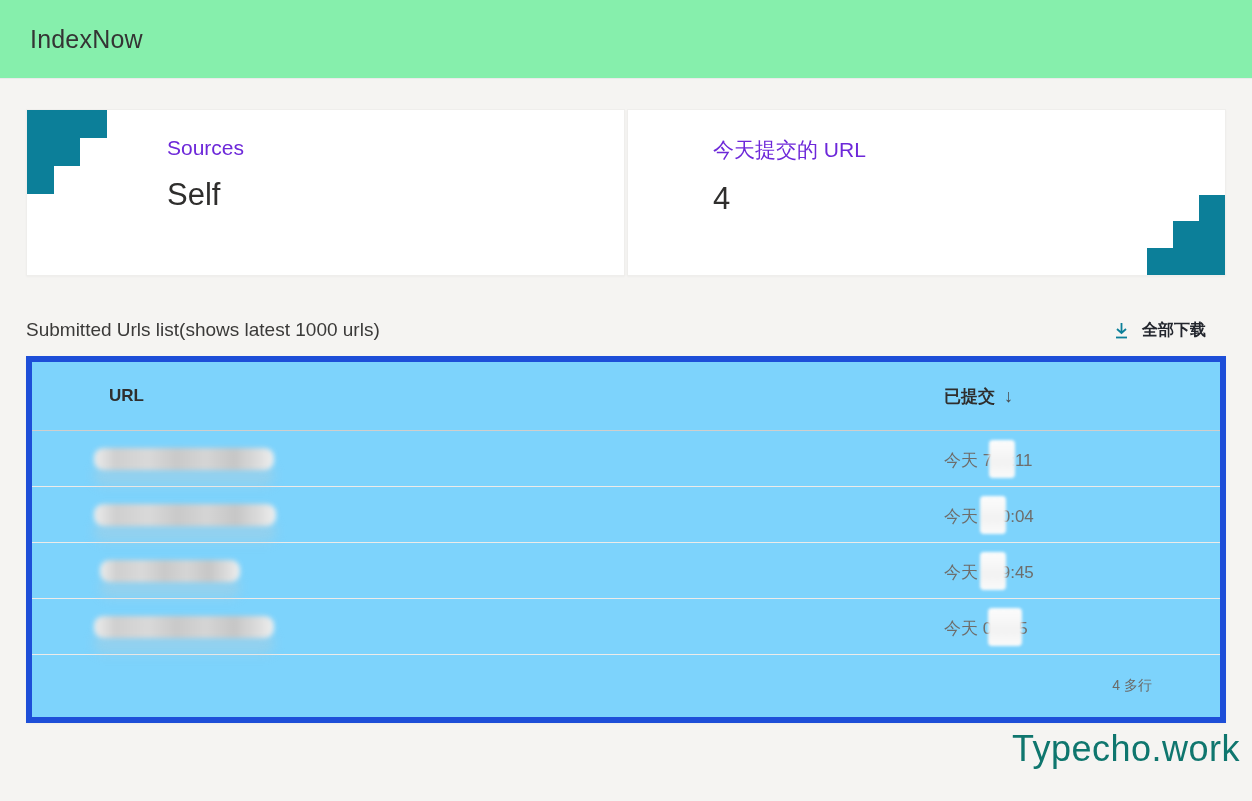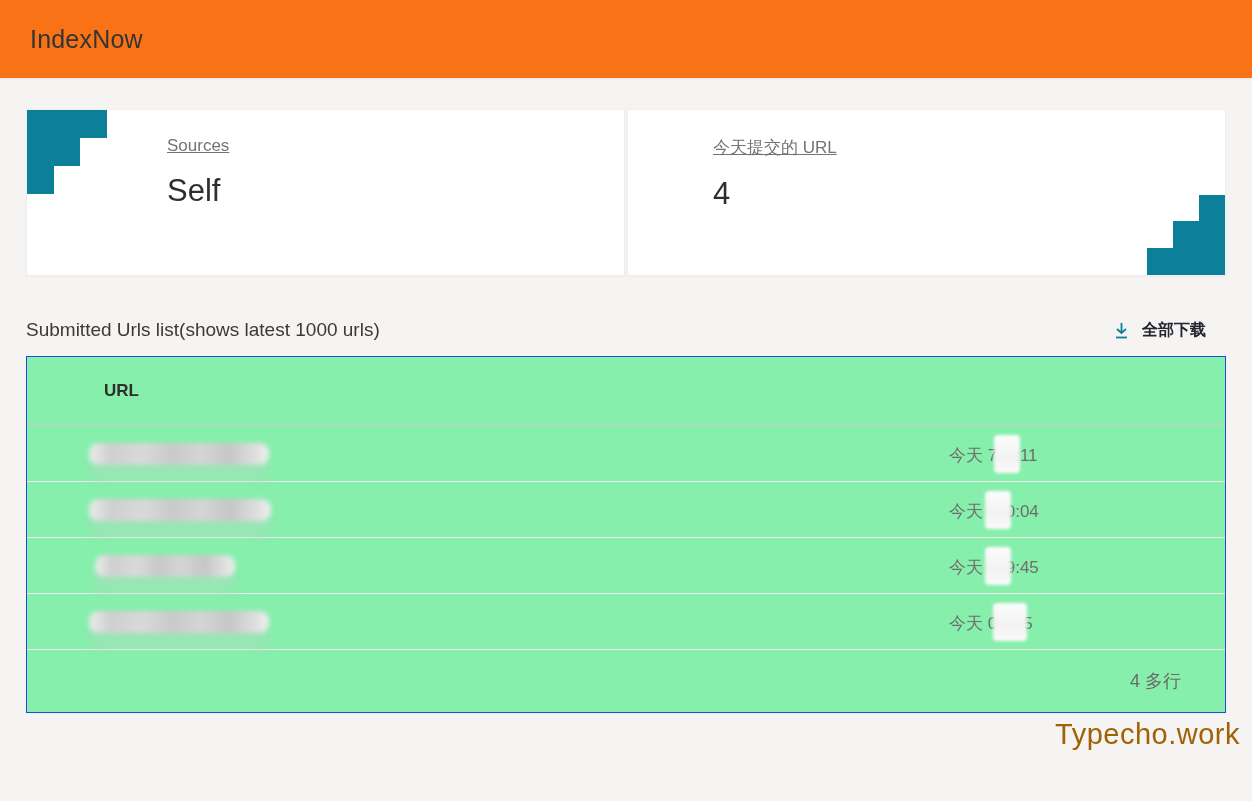--- a/index.html
+++ b/index.html
@@ -5,58 +5,58 @@
   * { margin: 0; padding: 0; box-sizing: border-box; }
   html, body {
     width: 1252px; height: 801px;
     font-family: "Liberation Sans", "DejaVu Sans", sans-serif;
     background: #f5f4f2;
     color: #323130;
     overflow: hidden;
   }
   
   .top-header {
-    height: 79px; background: #f97316;
+    height: 79px; background: #86efac;
     border-bottom: 1px solid #eaeaea;
     display: flex; align-items: center;
     padding-left: 30px;
   }
   .page-title {
     font-size: 25px; font-weight: 400; color: #343434;
     letter-spacing: 0.2px;
   }
   
   .content { padding: 0 26px; }
   
   .cards-row { display: flex; gap: 2px; margin-top: 30px; height: 167px; }
   .card {
     flex: 1; background: #ffffff; position: relative; overflow: hidden;
     border: 1px solid #efeeec; box-shadow: 0 1px 2px rgba(0,0,0,0.03);
   }
   .stair-tl { position: absolute; top: 0; left: 0; }
   .stair-br { position: absolute; bottom: 0; right: 0; }
   .card-body-left { padding: 26px 0 0 140px; }
   .card-body-right { padding: 26px 18px 0 85px; }
-  .card-label { font-size: 17px; color: #737373; text-decoration: underline; }
+  .card-label { font-size: 21px; color: #6d28d9; }
   .card-value { font-size: 31px; font-weight: 400; color: #2f2e2d; margin-top: 17px; }
   
   .section-head {
     margin: 43px 0 15px 0;
     display: flex; align-items: center; justify-content: space-between; gap: 44px;
   }
   .section-title { font-size: 19px; color: #3b3a39; }
   .download-link {
     display: flex; align-items: center; gap: 11px;
     cursor: pointer; text-decoration: none; padding-right: 20px;
   }
   .download-link span { font-size: 16px; font-weight: bold; color: #23262e; }
   
   .table-card {
-    background: #86efac;
-    border: 1px solid #1d4ed8; box-shadow: 0 1px 2px rgba(0,0,0,0.03);
+    background: #7dd3fc;
+    border: 6px solid #1d4ed8; box-shadow: 0 1px 2px rgba(0,0,0,0.03);
   }
   .trow { display: grid; grid-template-columns: 1fr 276px; align-items: center; }
   .thead { height: 69px; border-bottom: 1px solid #d0cecc; }
   .th { font-size: 17px; font-weight: bold; color: #2f2e2d; }
   .th.url-col { padding-left: 77px; }
   .sort-arrow { font-weight: 400; color: #4a4a4a; font-size: 18px; margin-left: 9px; }
   .tbody-row { height: 56px; border-bottom: 1px solid #edebe9; }
   .url-blur {
     height: 22px; margin-left: 62px; border-radius: 9px;
     background: linear-gradient(90deg, #ececec 0%, #cfcfcf 12%, #d9d9d9 30%,
@@ -71,26 +71,26 @@
   .redact {
     display: inline-block; position: relative; z-index: 2;
     width: 26px; height: 38px; vertical-align: -12px;
     margin: 0 -5px 0 -3px; border-radius: 4px;
     background: linear-gradient(180deg, #fcfcfc 0%, #f2f2f2 60%, #fafafa 100%);
     filter: blur(1.6px);
   }
   .redact.wide { width: 34px; margin: 0 -4px; }
   .tfoot {
     height: 62px; display: flex; align-items: center; justify-content: flex-end;
-    padding-right: 44px; font-size: 18px; color: #6b6a68;
+    padding-right: 68px; font-size: 14px; color: #6b6a68;
   }
   
   .watermark {
     text-align: right; padding-right: 12px; margin-top: 5px;
-    font-size: 29px; color: #a16207; letter-spacing: 0.5px;
+    font-size: 36px; color: #0f766e; letter-spacing: 0.5px;
   }
 </style>
 </head>
 <body>
 
 <header class="top-header">
   <h1 class="page-title">IndexNow</h1>
 </header>
 
 <main class="content">
@@ -124,20 +124,23 @@
         <line x1="4" y1="16.5" x2="15" y2="16.5" stroke="#0C7F99" stroke-width="1.8"></line>
       </svg>
       <span>全部下载</span>
     </a>
   </div>
 
   <section class="table-card">
 
     <div class="trow thead">
       <div class="th url-col">URL</div>
+      <div class="th">
+        <span>已提交</span><span class="sort-arrow">↓</span>
+      </div>
     </div>
 
     <div class="trow tbody-row">
       <div>
         <div class="url-blur w180"></div>
       </div>
       <div class="time-cell">
         <span>今天 7</span><span class="redact"></span><span>:11</span>
       </div>
     </div>

